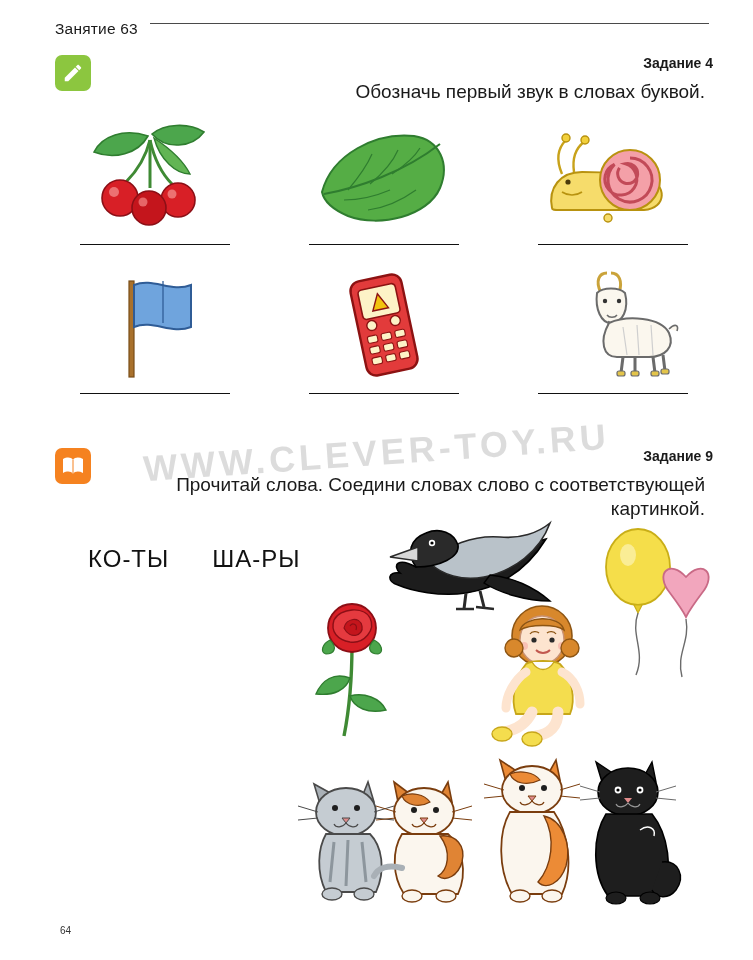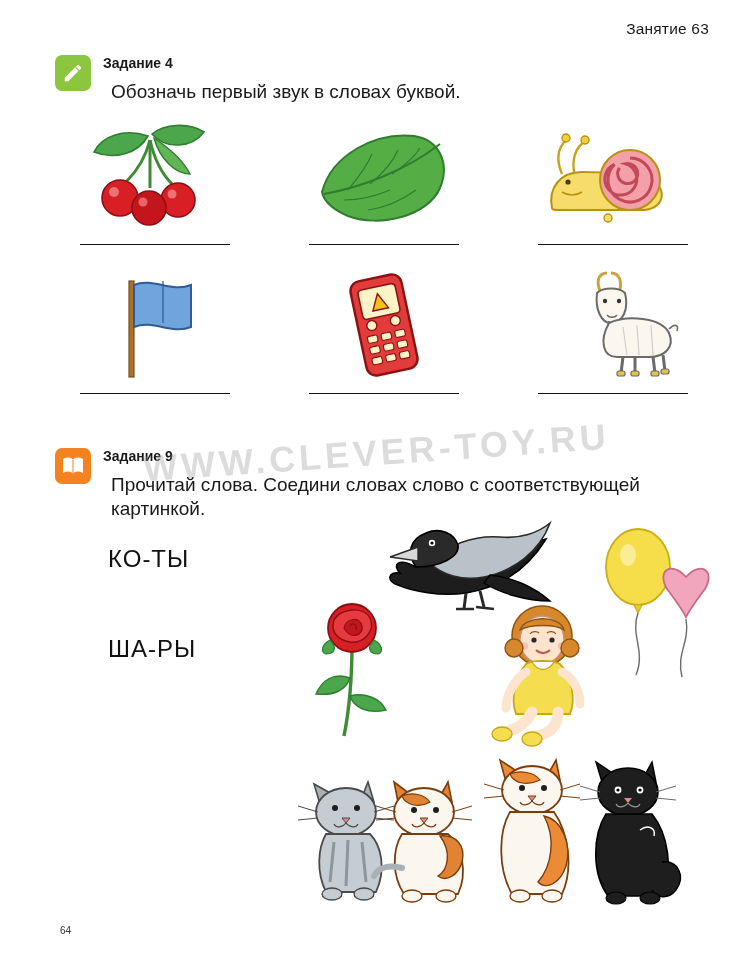--- a/index.html
+++ b/index.html
@@ -21,22 +21,21 @@
   }
 
   
   .header {
     position: absolute;
     top: 20px;
     left: 55px;
     right: 44px;
     height: 24px;
     display: flex;
-    align-items: flex-end;
-    flex-direction: column;
+    align-items: flex-start;
   }
   .header-title {
     font-size: 15.5px;
     color: #1a1a1a;
     white-space: nowrap;
     letter-spacing: 0.2px;
   }
   .header-rule {
     flex: 1;
     height: 1px;
@@ -48,20 +47,21 @@
   
   .task {
     position: absolute;
     left: 55px;
     right: 40px;
   }
   .task-head {
     position: relative;
     min-height: 42px;
     padding-left: 48px;
+    text-align: right;
   }
   .task-icon {
     position: absolute;
     left: 0;
     top: 0;
     width: 36px;
     height: 36px;
     border-radius: 7px;
     display: flex;
     align-items: center;
@@ -111,25 +111,25 @@
   .answer-line {
     width: 150px;
     height: 1px;
     background: #111;
     margin-top: 14px;
   }
 
   
   .word-list {
     position: absolute;
-    left: 108px;
+    left: 88px;
     top: 545px;
     display: flex;
-    flex-direction: column;
-    gap: 62px;
+    flex-direction: row;
+    gap: 43px;
   }
   .word {
     font-size: 24px;
     letter-spacing: 1px;
     color: #111;
     white-space: nowrap;
   }
 
   .art-layer {
     position: absolute;

